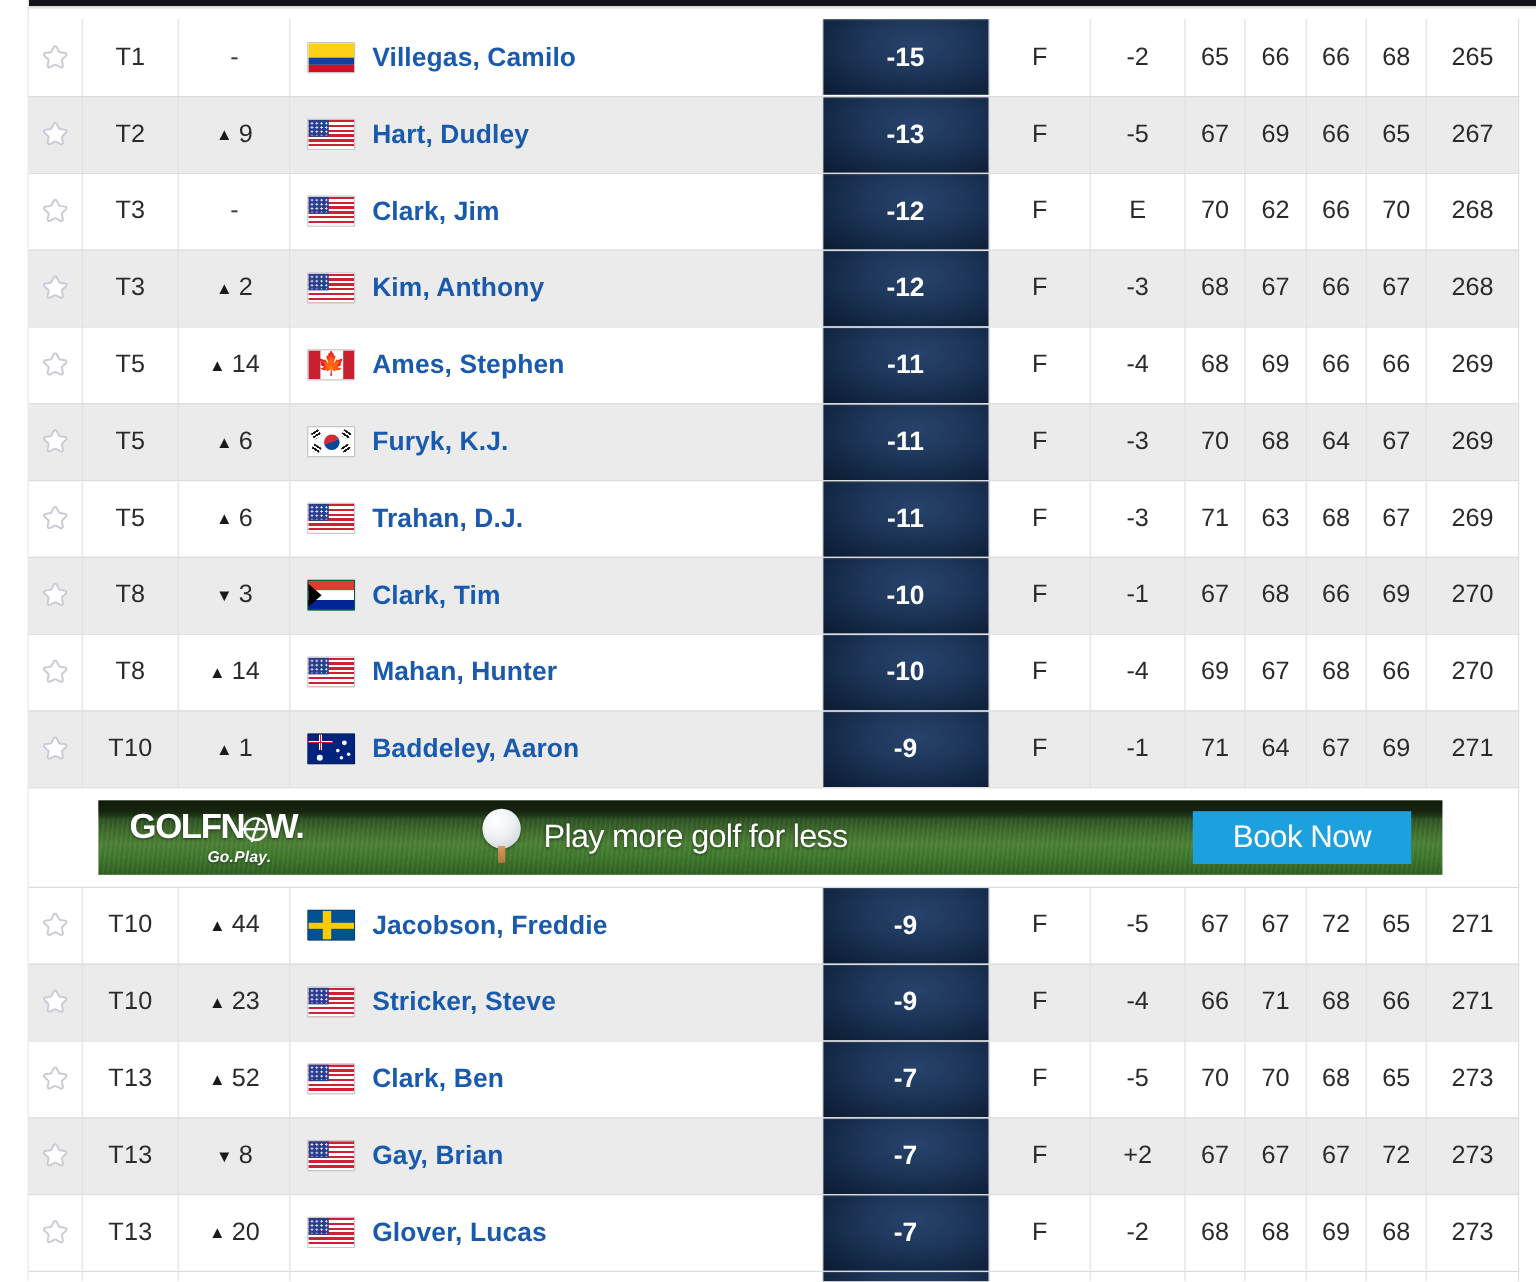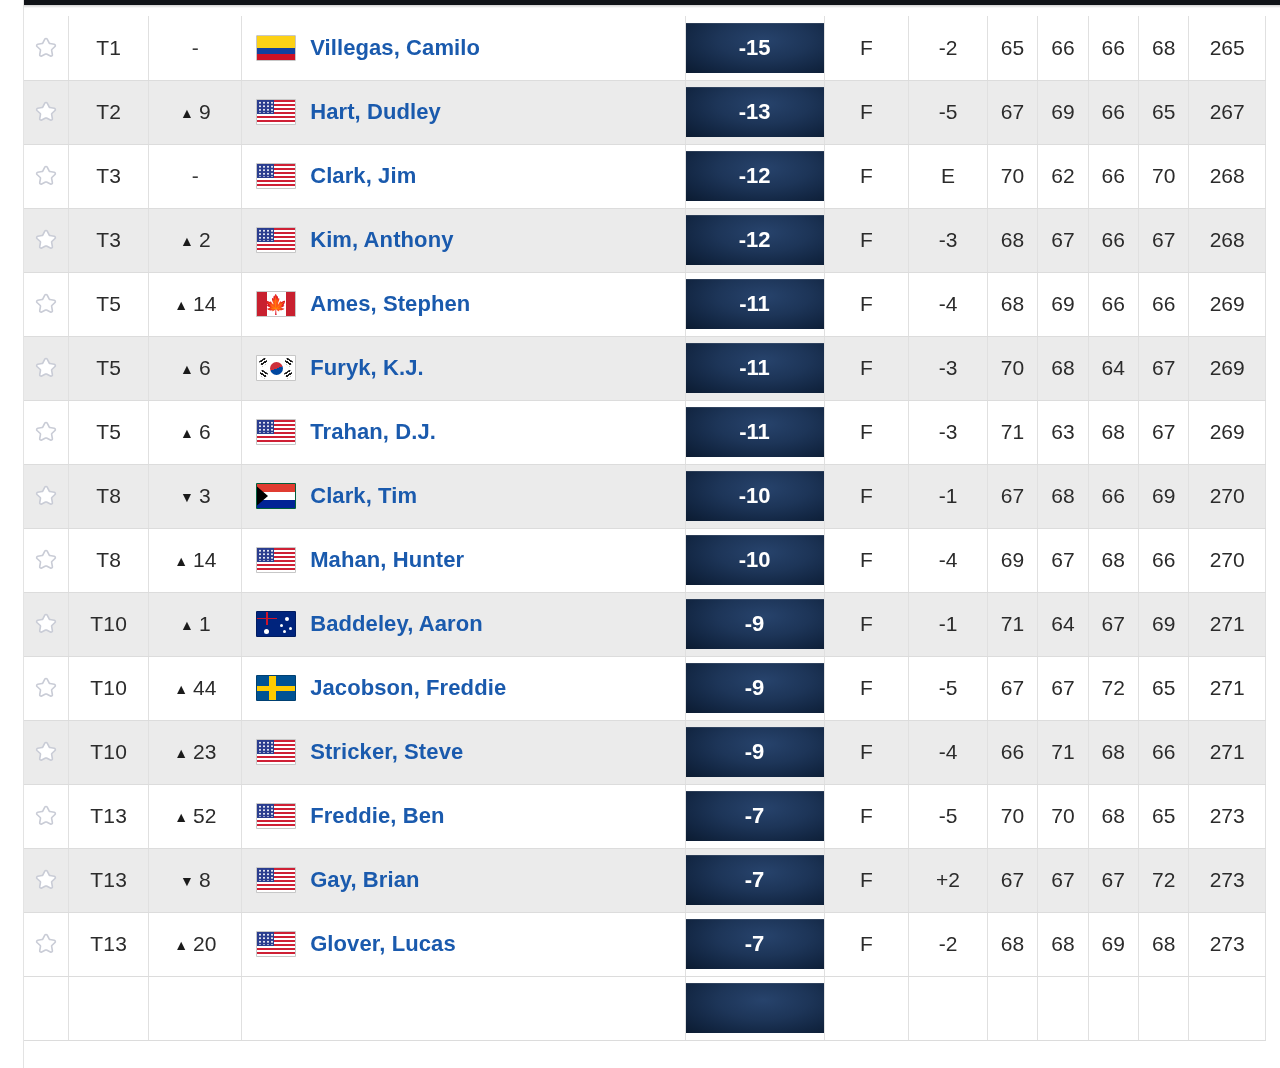--- a/index.html
+++ b/index.html
@@ -112,21 +112,21 @@
     font-weight: bold;
     color: #1a5aad;
     letter-spacing: .1px;
     text-decoration: none;
     white-space: nowrap;
   }
 
   
   .score-cell { padding: 0; border-right: 1px solid #e0e0e0; }
   .score-chip {
-    height: 50px;
+    height: 63px;
     display: flex;
     align-items: center;
     justify-content: center;
     color: #ffffff;
     font-size: 22px;
     font-weight: bold;
     background: radial-gradient(ellipse at 56% 34%, #27436c 0%, #1d3558 42%, #132744 72%, #0b1b31 100%);
     box-shadow: inset 0 1px 0 rgba(255,255,255,.10);
   }
 
@@ -683,20 +683,36 @@
               <span class="score-chip">-9</span>
             </td>
             <td class="thru-cell">F</td>
             <td class="today-cell">-1</td>
             <td class="rd-cell">71</td>
             <td class="rd-cell">64</td>
             <td class="rd-cell">67</td>
             <td class="rd-cell">69</td>
             <td class="tot-cell">271</td>
           </tr>
+          <tr>
+            <td class="ad-cell" colspan="12">
+              <div class="ad-banner">
+                <div class="ad-logo">
+                  <span class="ad-logo-main">GOLFN<span class="globe"></span>W.</span>
+                  <span class="ad-logo-sub">Go.Play.</span>
+                </div>
+                <div class="ad-ball">
+                  <span class="ball"></span>
+                  <span class="tee"></span>
+                </div>
+                <div class="ad-tagline">Play more golf for less</div>
+                <div class="ad-cta">Book Now</div>
+              </div>
+            </td>
+          </tr>
           <tr class="plain">
             <td class="star-cell"><span class="star-icon"><svg width="26" height="26" viewBox="0 0 24 24" aria-hidden="true">
                   <path d="M12 3.2c.5 0 .9.3 1.1.7l1.9 3.6c.1.2.3.4.6.4l4 .6c1 .2 1.4 1.4.7 2.1l-2.9 2.8c-.2.2-.3.5-.2.8l.7 3.9c.2 1-.9 1.8-1.8 1.3l-3.6-1.8a1 1 0 0 0-.9 0l-3.6 1.8c-.9.5-2-.3-1.8-1.3l.7-3.9a.9.9 0 0 0-.2-.8L3.7 10.6c-.7-.7-.3-1.9.7-2.1l4-.6c.3 0 .5-.2.6-.4l1.9-3.6c.2-.4.6-.7 1.1-.7z" fill="#ffffff" stroke="#c9ccd6" stroke-width="1.5" stroke-linejoin="round"></path>
                 </svg></span></td>
             <td class="pos-cell">T10</td>
             <td class="move-cell"><span class="move-arrow">▲</span><span>44</span></td>
             <td class="player-cell">
               <span class="player-inner">
                 <span class="flag flag-se">
                   <span class="hbar"></span>
@@ -747,21 +763,21 @@
                   <path d="M12 3.2c.5 0 .9.3 1.1.7l1.9 3.6c.1.2.3.4.6.4l4 .6c1 .2 1.4 1.4.7 2.1l-2.9 2.8c-.2.2-.3.5-.2.8l.7 3.9c.2 1-.9 1.8-1.8 1.3l-3.6-1.8a1 1 0 0 0-.9 0l-3.6 1.8c-.9.5-2-.3-1.8-1.3l.7-3.9a.9.9 0 0 0-.2-.8L3.7 10.6c-.7-.7-.3-1.9.7-2.1l4-.6c.3 0 .5-.2.6-.4l1.9-3.6c.2-.4.6-.7 1.1-.7z" fill="#ffffff" stroke="#c9ccd6" stroke-width="1.5" stroke-linejoin="round"></path>
                 </svg></span></td>
             <td class="pos-cell">T13</td>
             <td class="move-cell"><span class="move-arrow">▲</span><span>52</span></td>
             <td class="player-cell">
               <span class="player-inner">
                 <span class="flag flag-us">
                   <span class="stripes"></span>
                   <span class="canton"></span>
                 </span>
-                <a class="player-name" href="#">Freddie, Ben</a>
+                <a class="player-name" href="#">Clark, Ben</a>
               </span>
             </td>
             <td class="score-cell">
               <span class="score-chip">-7</span>
             </td>
             <td class="thru-cell">F</td>
             <td class="today-cell">-5</td>
             <td class="rd-cell">70</td>
             <td class="rd-cell">70</td>
             <td class="rd-cell">68</td>

